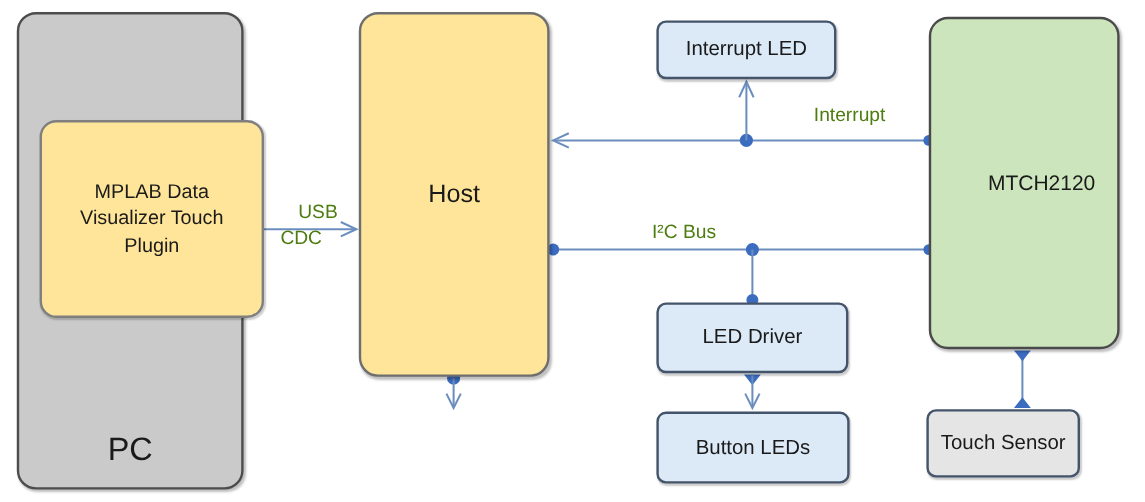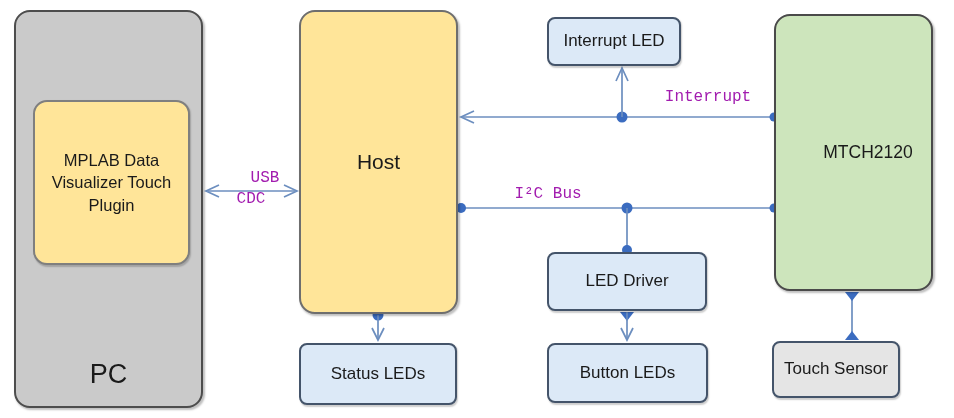--- a/index.html
+++ b/index.html
@@ -27,21 +27,21 @@
   .leaf { border: 2px solid #44546a; border-radius: 8px; box-shadow: 1px 1.5px 1.5px rgba(0,0,0,0.2); font-size: 17px; }
 
   .pc {
     left: 14px; top: 10px; width: 189px; height: 398px;
     background: #cacaca;
     align-items: flex-end;
     font-size: 27px;
     padding-bottom: 14px;
   }
   .mplab {
-    left: 33px; top: 100px; width: 157px; height: 165px;
+    left: 33px; top: 100px; width: 187px; height: 165px;
     background: #ffe599;
     border: 2px solid #7f7f7f; border-radius: 14px;
     box-shadow: 1px 1.5px 1.5px rgba(0,0,0,0.2);
     font-size: 16.5px; line-height: 1.35;
     padding: 0 13px;
   }
   .host {
     left: 299px; top: 10px; width: 159px; height: 304px;
     background: #ffe599;
     border-color: #6e6e6e;
@@ -49,37 +49,36 @@
     flex-direction: column;
   }
   .mtch {
     left: 774px; top: 14px; width: 159px; height: 277px;
     background: #cde5bc;
     border-color: #4a4a4a;
     font-size: 17.5px;
     padding-left: 29px;
   }
   .status-leds  { left: 299px; top: 343px; width: 158px; height: 62px; background: #dce9f7; }
-  .interrupt-led{ left: 547px; top: 17px;  width: 134px; height: 49px; background: #dce9f7; }
+  .interrupt-led{ left: 547px; top: 17px;  width: 150px; height: 49px; background: #dce9f7; }
   .led-driver   { left: 547px; top: 252px; width: 160px; height: 59px; background: #dce9f7; }
   .button-leds  { left: 547px; top: 343px; width: 161px; height: 60px; background: #dce9f7; }
   .touch-sensor { left: 772px; top: 341px; width: 128px; height: 57px; background: #e5e5e5; }
 
   .edge-label {
     position: absolute;
     font-size: 16px;
-    color: #a21caf;
+    color: #4d7c0f;
     text-align: center;
     white-space: nowrap;
-    font-family: Liberation Mono, monospace;
   }
   .lbl-usb       { left: 239px; top: 169px; width: 52px; }
   .lbl-cdc       { left: 225px; top: 190px; width: 52px; }
   .lbl-interrupt { left: 662px; top: 88px;  width: 92px; }
-  .lbl-i2c       { left: 508px; top: 185px; width: 80px; }
+  .lbl-i2c       { left: 530px; top: 185px; width: 80px; }
 
   svg.wires { position: absolute; left: 0; top: 0; }
   .wire   { stroke: #6c8ebf; stroke-width: 1.7; fill: none; }
   .vhead  { stroke: #6c8ebf; stroke-width: 1.7; fill: none; }
   .dot    { fill: #3b6cc0; stroke: none; }
   .tri    { fill: #3b6cc0; stroke: none; }
 </style>
 </head>
 <body>
 
@@ -137,23 +136,20 @@
   </div>
 
   <div class="node mplab">
     <span>MPLAB Data Visualizer Touch Plugin</span>
   </div>
 
   <div class="node big host">
     <span>Host</span>
   </div>
 
-  <div class="node leaf status-leds">
-    <span>Status LEDs</span>
-  </div>
 
   <div class="node leaf interrupt-led">
     <span>Interrupt LED</span>
   </div>
 
   <div class="node leaf led-driver">
     <span>LED Driver</span>
   </div>
 
   <div class="node leaf button-leds">

